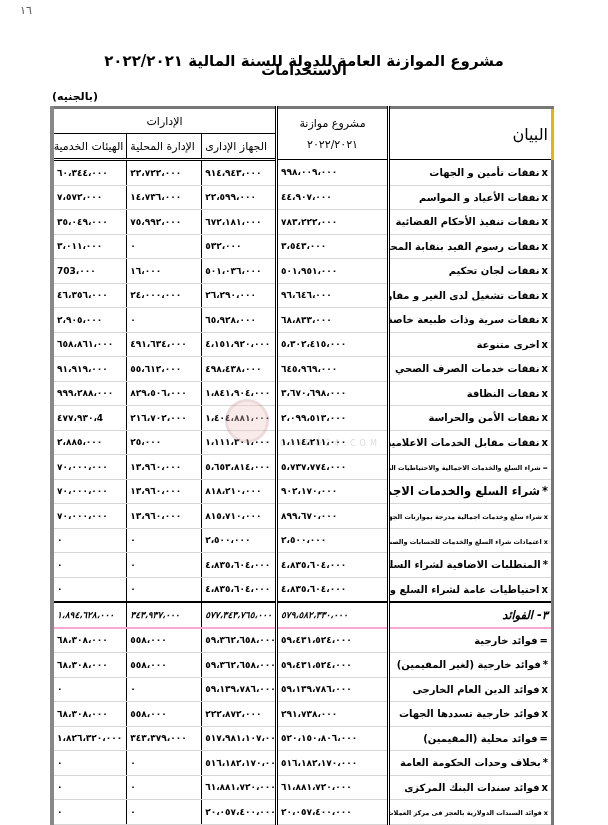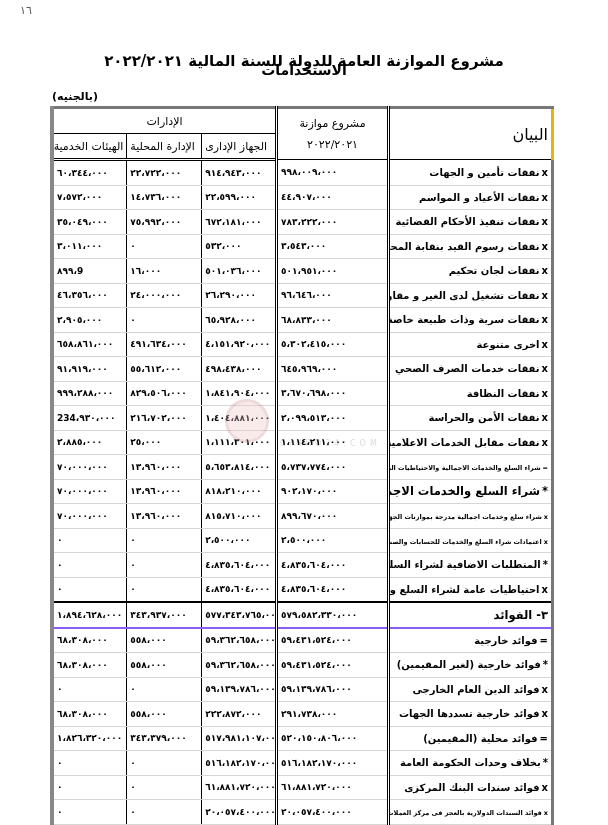--- a/index.html
+++ b/index.html
@@ -20,21 +20,21 @@
   th.c-label { border-right:3px solid #eab308; border-left:3px double #000; font-size:16px; }
   th.c-proj { border-left:3px double #000; text-align:center; }
   th.c-c { border-left:4px solid #888; }
   thead tr:last-child th { border-bottom:3px double #000;margin-top:47px; }
   thead tr:first-child th { border-top:3px solid #777; }
   .num { font-family:"DejaVu Sans", sans-serif; font-size:9px; letter-spacing:0.5px; font-weight:bold; direction:ltr; }
   .lbl { font-size:10px; font-weight:bold; }
   .lbl.small { font-size:6.5px; }
   .lbl.big { font-size:11.5px; }
   .lbl .mk { font-family:"DejaVu Sans", sans-serif; font-weight:bold; margin-left:2px; }
-  tr.thick td { border-top:2px solid #000; border-bottom:2px solid #8b5cf6; }
+  tr.thick td { border-top:2px solid #000; border-bottom:2px solid #f9a8d4;font-style:italic; }
   tbody tr:last-child td { border-bottom:none; }
   .watermark { position:absolute; left:205px; top:395px; width:170px; height:60px; pointer-events:none; opacity:0.35; }
   .wm-circle { position:absolute; left:20px; top:4px; width:38px; height:38px; border-radius:50%; border:3px solid #c99; background:#f2c8c8; }
   .wm-text { position:absolute; left:70px; top:0px; font-size:40px; font-weight:bold; color:#888; direction:rtl; }
   .wm-sub { position:absolute; left:75px; top:44px; font-size:8px; color:#999; letter-spacing:4px; }
 </style>
 </head>
 <body>
 
 <div class="page-num">١٦</div>
@@ -86,21 +86,21 @@
           <td class="c-proj num">٣،٥٤٣،٠٠٠</td>
           <td class="c-a num">٥٣٢،٠٠٠</td>
           <td class="c-b num">٠</td>
           <td class="c-c num">٣،٠١١،٠٠٠</td>
         </tr>
         <tr>
           <td class="c-label"><span class="lbl"><span class="mk">x</span><span>نفقات لجان تحكيم</span></span></td>
           <td class="c-proj num">٥٠١،٩٥١،٠٠٠</td>
           <td class="c-a num">٥٠١،٠٣٦،٠٠٠</td>
           <td class="c-b num">١٦،٠٠٠</td>
-          <td class="c-c num">٨٩٩،9</td>
+          <td class="c-c num">703،٠٠٠</td>
         </tr>
         <tr>
           <td class="c-label"><span class="lbl"><span class="mk">x</span><span>نفقات تشغيل لدى الغير و مقاولى الباطن</span></span></td>
           <td class="c-proj num">٩٦،٦٤٦،٠٠٠</td>
           <td class="c-a num">٢٦،٢٩٠،٠٠٠</td>
           <td class="c-b num">٢٤،٠٠٠،٠٠٠</td>
           <td class="c-c num">٤٦،٣٥٦،٠٠٠</td>
         </tr>
         <tr>
           <td class="c-label"><span class="lbl"><span class="mk">x</span><span>نفقات سرية وذات طبيعة خاصة</span></span></td>
@@ -128,21 +128,21 @@
           <td class="c-proj num">٣،٦٧٠،٦٩٨،٠٠٠</td>
           <td class="c-a num">١،٨٤١،٩٠٤،٠٠٠</td>
           <td class="c-b num">٨٢٩،٥٠٦،٠٠٠</td>
           <td class="c-c num">٩٩٩،٢٨٨،٠٠٠</td>
         </tr>
         <tr>
           <td class="c-label"><span class="lbl"><span class="mk">x</span><span>نفقات الأمن والحراسة</span></span></td>
           <td class="c-proj num">٢،٠٩٩،٥١٣،٠٠٠</td>
           <td class="c-a num">١،٤٠٤،٨٨١،٠٠٠</td>
           <td class="c-b num">٢١٦،٧٠٢،٠٠٠</td>
-          <td class="c-c num">234،٩٣٠،٠٠٠</td>
+          <td class="c-c num">٤٧٧،٩٣٠،4</td>
         </tr>
         <tr>
           <td class="c-label"><span class="lbl"><span class="mk">x</span><span>نفقات مقابل الخدمات الاعلامية</span></span></td>
           <td class="c-proj num">١،١١٤،٢١١،٠٠٠</td>
           <td class="c-a num">١،١١١،٣٠١،٠٠٠</td>
           <td class="c-b num">٢٥،٠٠٠</td>
           <td class="c-c num">٢،٨٨٥،٠٠٠</td>
         </tr>
         <tr>
           <td class="c-label"><span class="lbl small"><span class="mk">=</span><span>شراء السلع والخدمات الاجمالية والاحتياطيات العامة</span></span></td>

